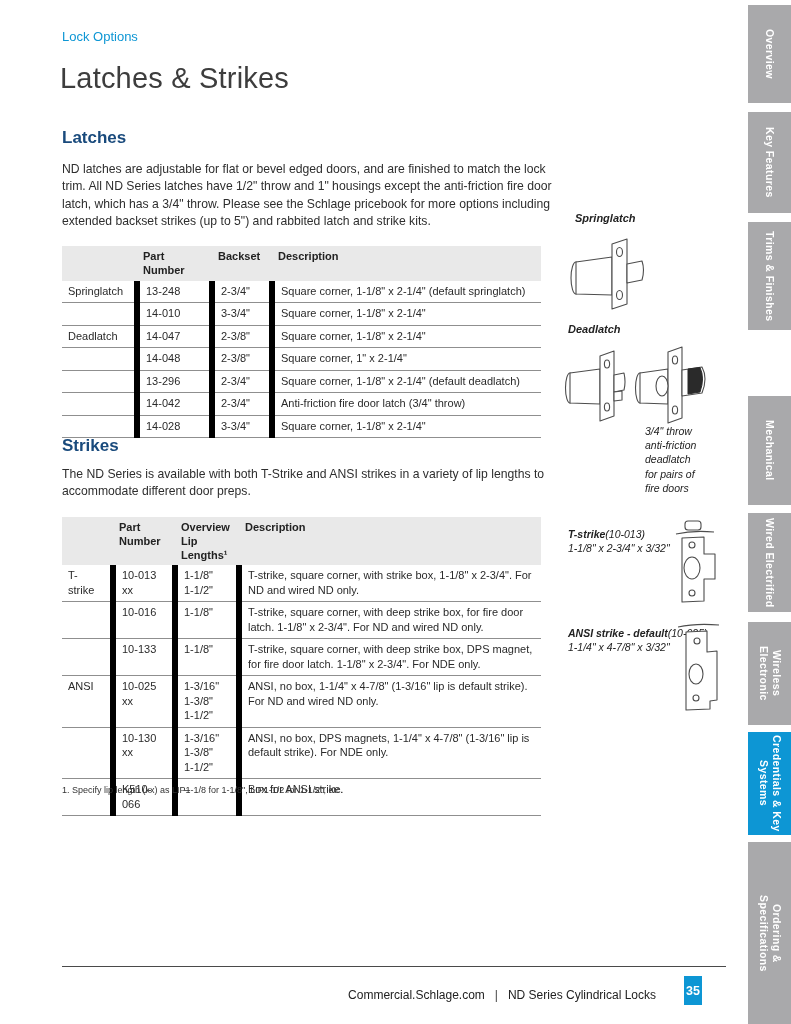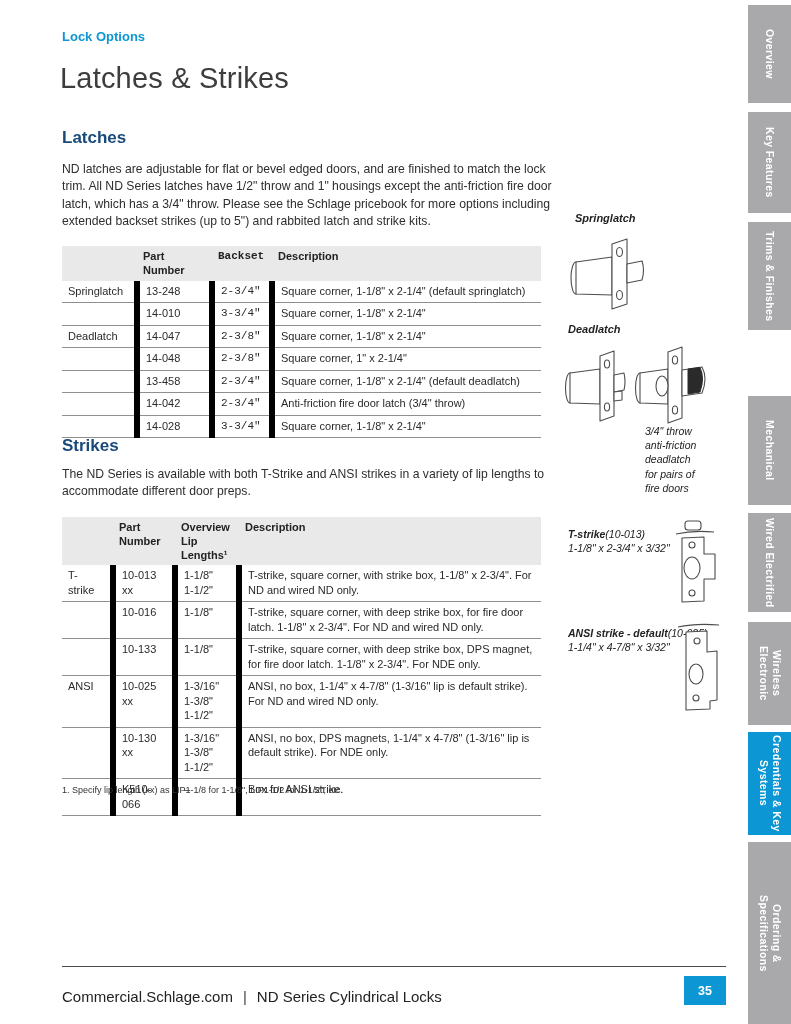--- a/index.html
+++ b/index.html
@@ -1,41 +1,41 @@
 <!DOCTYPE html>
 <html><head>
 <meta charset="utf-8">
 <style>
   * { margin:0; padding:0; box-sizing:border-box; }
   html,body { width:791px; height:1024px; background:#ffffff; overflow:hidden;
     font-family:"Liberation Sans", sans-serif; -webkit-font-smoothing:antialiased; }
   .page { position:relative; width:791px; height:1024px; background:#fff; }
 
   
-  .eyebrow { position:absolute; left:62px; top:29px; font-size:13px; font-weight:bold; color:#0d96d4; }
+  .eyebrow { position:absolute; left:62px; top:29px; font-size:13px; font-weight:normal; color:#0d96d4; }
   .page-title { position:absolute; left:60px; top:62px; font-size:29px; font-weight:400; color:#3d3d3d; letter-spacing:0.2px; }
   .section-heading { position:absolute; left:62px; font-size:17px; font-weight:bold; color:#194a7c; }
   .h-latches { top:128px; }
   .h-strikes { top:436px; }
   .intro { position:absolute; left:62px; width:505px; font-size:12.2px; line-height:1.42; color:#2e2e2e; }
   .p-latches { top:161px; }
   .p-strikes { top:466px; }
 
   
   table { position:absolute; left:62px; border-collapse:collapse; table-layout:fixed; }
   .t-latches { top:246px; width:479px; }
   .t-strikes { top:517px; width:479px; }
   th { background:#e9e9e9; font-size:11px; font-weight:bold; color:#222;
        text-align:left; vertical-align:top; padding:4px 6px 3px 6px; white-space:pre-line; line-height:1.25; }
   td { font-size:11px; color:#2a2a2a; vertical-align:top; padding:3px 6px 4px 6px;
        white-space:pre-line; line-height:1.32; border-bottom:1px solid #8f8f8f; }
   td + td { border-left:6px solid #000000; }
   .t-latches th.c0, .t-latches td.c0 { width:75px; }
   .t-latches th.c1, .t-latches td.c1 { width:75px; }
-  .t-latches th.c2, .t-latches td.c2 { width:60px;font-family:Liberation Mono, monospace; }
+  .t-latches th.c2, .t-latches td.c2 { width:60px; }
   .t-strikes th.c0, .t-strikes td.c0 { width:51px; }
   .t-strikes th.c1, .t-strikes td.c1 { width:62px; }
   .t-strikes th.c2, .t-strikes td.c2 { width:64px; }
   .footnote { position:absolute; left:62px; top:785px; width:480px; font-size:9px; color:#333; }
 
   
   .fig-label { position:absolute; font-size:11px; font-weight:bold; font-style:italic; color:#222; }
   .fig-caption { position:absolute; font-size:10.5px; font-style:italic; color:#222; line-height:1.35; white-space:pre-line; }
   .fig-caption b { font-weight:bold; }
   svg { position:absolute; }
@@ -44,23 +44,23 @@
 
   
   .sidebar { position:absolute; right:0; top:0; width:43px; height:1024px; }
   .tab { position:absolute; left:0; width:43px; background:#a9a9ab; display:flex; align-items:center; justify-content:center; cursor:pointer; }
   .tab.active { background:#0d96d4; }
   .tab span { writing-mode:vertical-rl; font-size:10.5px; font-weight:bold; color:#ffffff;
               letter-spacing:0.4px; white-space:pre-line; text-align:center; line-height:1.25; }
 
   
   .footer-rule { position:absolute; left:62px; top:966px; width:664px; height:1px; background:#4a4a4a; }
-  .footer-text { position:absolute; left:62px; top:988px; width:594px; font-size:15px; color:#222; }
+  .footer-text { position:absolute; left:62px; top:988px; width:594px; text-align:right; font-size:12px; color:#222; }
   .footer-text .sep { margin:0 10px; color:#444; }
-  .page-badge { position:absolute; left:684px; top:976px; width:42px; height:29px; background:#0d96d4;
+  .page-badge { position:absolute; left:684px; top:976px; width:18px; height:29px; background:#0d96d4;
                 color:#fff; font-size:12.5px; font-weight:bold; display:flex; align-items:center; justify-content:center; }
 </style>
 </head>
 <body>
 
 <div class="page">
 
   <div class="eyebrow">Lock Options</div>
   <div class="page-title">Latches &amp; Strikes</div>
 
@@ -96,21 +96,21 @@
           <td class="c3">Square corner, 1-1/8" x 2-1/4"</td>
         </tr>
         <tr>
           <td class="c0"></td>
           <td class="c1">14-048</td>
           <td class="c2">2-3/8"</td>
           <td class="c3">Square corner, 1" x 2-1/4"</td>
         </tr>
         <tr>
           <td class="c0"></td>
-          <td class="c1">13-458</td>
+          <td class="c1">13-296</td>
           <td class="c2">2-3/4"</td>
           <td class="c3">Square corner, 1-1/8" x 2-1/4" (default deadlatch)</td>
         </tr>
         <tr>
           <td class="c0"></td>
           <td class="c1">14-042</td>
           <td class="c2">2-3/4"</td>
           <td class="c3">Anti-friction fire door latch (3/4" throw)</td>
         </tr>
         <tr>

